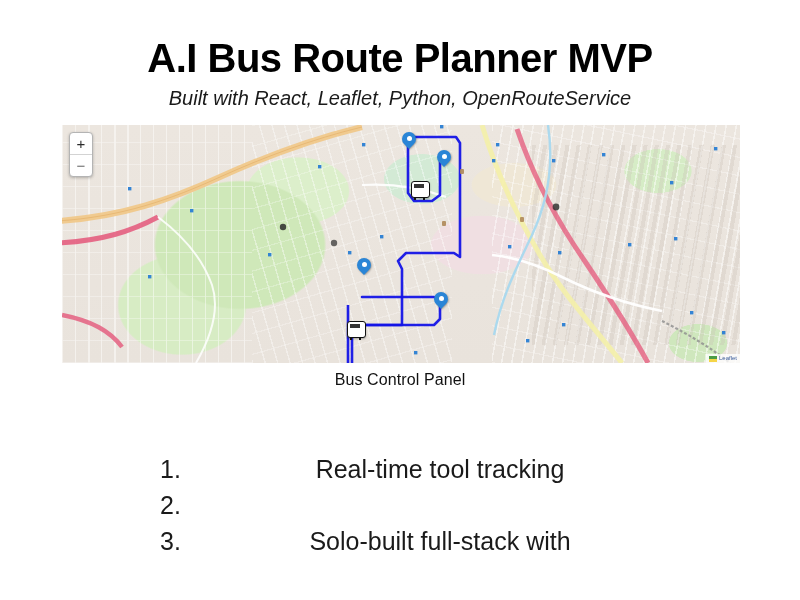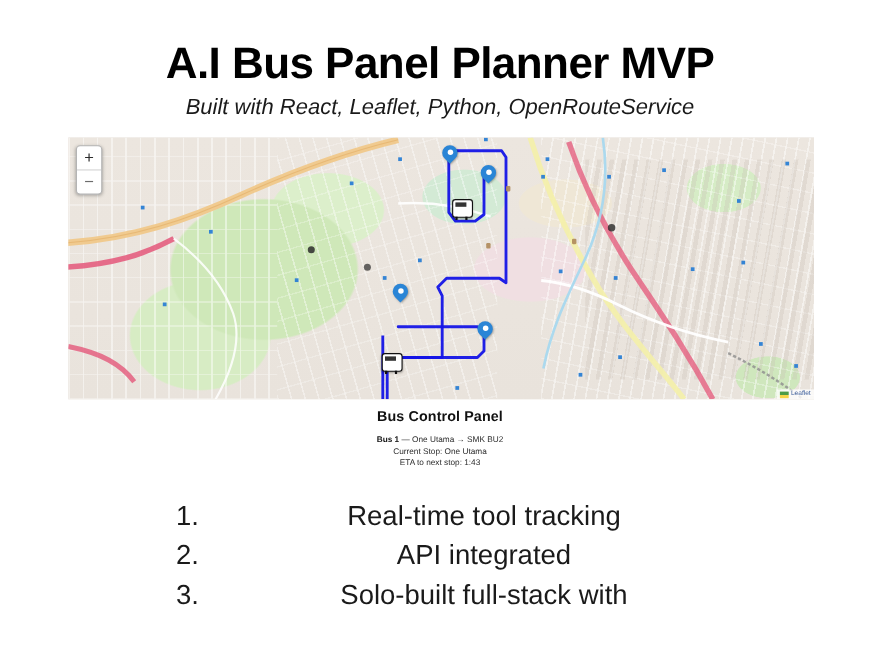--- a/index.html
+++ b/index.html
@@ -195,22 +195,22 @@
   }
 
   
   .panel {
     position: absolute;
     left: 0; right: 0;
     top: 371px;
     text-align: center;
   }
   .panel-title {
-    font-size: 13px;
-    font-weight: 700;
+    font-size: 16px;
+    font-weight: 400;
     color: #111111;
     letter-spacing: .1px;
   }
   .panel-lines {
     margin-top: 9px;
     font-size: 7.5px;
     line-height: 10.5px;
     color: #2b2b2b;
   }
   .panel-lines .bus-label { font-weight: 700; color: #111; }
@@ -237,21 +237,21 @@
     flex: 1;
     text-align: center;
     padding-right: 120px;
     font-size: 25px;
     color: #1a1a1a;
   }
 </style>
 </head>
 <body>
 
-<div class="slide-title">A.I Bus Panel Planner MVP</div>
+<div class="slide-title">A.I Bus Route Planner MVP</div>
 <div class="slide-subtitle">Built with React, Leaflet, Python, OpenRouteService</div>
 
 <div class="map-frame">
   <div class="map-canvas"></div>
   <div class="streets-left"></div>
   <div class="streets-mid"></div>
   <div class="streets-right"></div>
   <div class="blocks-right"></div>
 
   <svg class="map-svg" width="678" height="238" viewBox="0 0 678 238">
@@ -341,36 +341,27 @@
   <div class="bus-icon" style="left:285px; top:196px;"></div>
 
   <div class="attribution">
     <span class="leaflet-flag"></span>
     <span>Leaflet</span>
   </div>
 </div>
 
 <div class="panel">
   <div class="panel-title">Bus Control Panel</div>
-  <div class="panel-lines">
-    <div>
-      <span class="bus-label">Bus 1</span>
-      <span>— One Utama → SMK BU2</span>
-    </div>
-    <div>Current Stop: One Utama</div>
-    <div>ETA to next stop: 1:43</div>
-  </div>
 </div>
 
 <div class="features">
   <div class="feature-row">
     <div class="feature-num">1.</div>
     <div class="feature-text">Real-time tool tracking</div>
   </div>
   <div class="feature-row">
     <div class="feature-num">2.</div>
-    <div class="feature-text">API integrated</div>
   </div>
   <div class="feature-row">
     <div class="feature-num">3.</div>
     <div class="feature-text">Solo-built full-stack with</div>
   </div>
 </div>
 
 </body></html>

